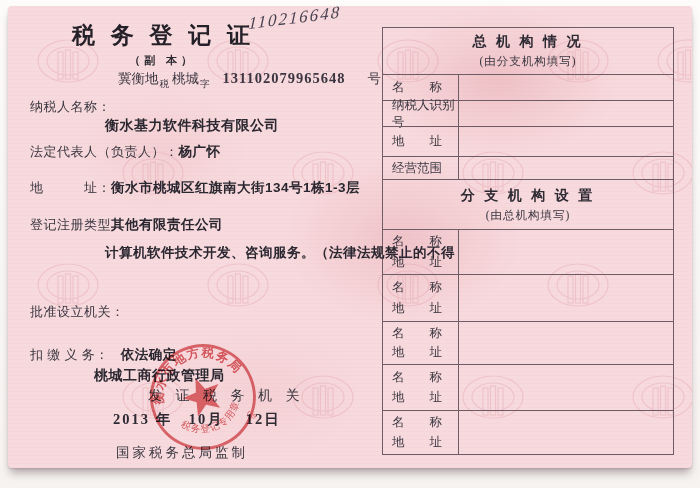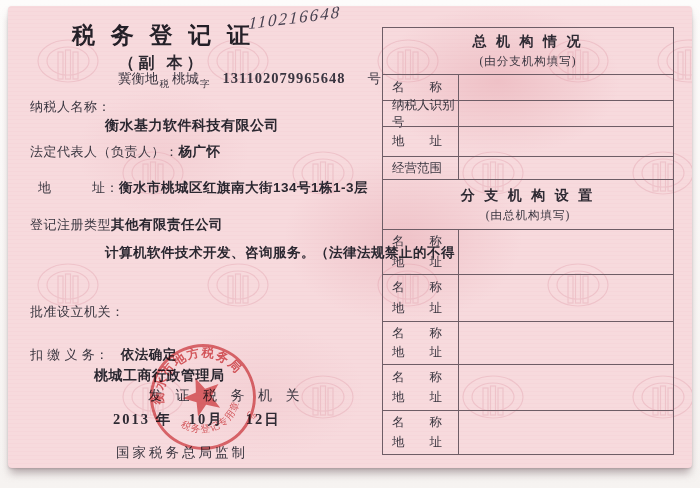--- a/index.html
+++ b/index.html
@@ -24,21 +24,21 @@
     box-shadow:0 7px 9px -2px rgba(125,105,112,.55), 0 1px 2px rgba(150,130,135,.35);
   }
   .blotch{position:absolute;pointer-events:none;}
   .wm{position:absolute;left:0;top:0;width:684px;height:462px;pointer-events:none;}
   .abs{position:absolute;white-space:nowrap;}
   .title{font-size:23px;font-weight:bold;letter-spacing:5px;color:#242028;}
   .hand{
     font-size:17px;font-style:italic;color:#474150;letter-spacing:2px;
     transform:rotate(-7deg) skewX(-10deg);transform-origin:left bottom;
   }
-  .subtitle{font-size:16px;font-weight:bold;letter-spacing:4px;color:#2c2830;}
+  .subtitle{font-size:11px;font-weight:bold;letter-spacing:4px;color:#2c2830;}
   .serial{font-size:13.5px;color:#3a3540;}
   .serial .sub{font-size:9.5px;vertical-align:-4px;margin:0 3px 0 1px;}
   .serial .num{font-weight:bold;letter-spacing:1px;margin-left:10px;font-size:14.5px;}
   .serial .suf{margin-left:22px;}
   .lbl{font-size:13px;color:#3a3640;letter-spacing:.5px;}
   .val{font-family:"Liberation Sans","DejaVu Sans",sans-serif;font-weight:bold;font-size:13.5px;color:#2a2730;letter-spacing:.5px;}
   .scope1{z-index:6;}
   .issuer{font-size:14px;}
   .caption{font-size:14px;letter-spacing:5px;color:#3a3640;}
   .date{font-size:14.5px;font-weight:bold;letter-spacing:2px;color:#2e2a33;}
@@ -130,21 +130,21 @@
     <span>冀衡地</span><span class="sub">税</span><span>桃城</span><span class="sub">字</span><span class="num">131102079965648</span><span class="suf">号</span>
   </div>
 
   <div class="abs lbl" style="left:22px;top:92px;">纳税人名称：</div>
   <div class="abs val" style="left:97px;top:111px;font-size:14px;">衡水基力软件科技有限公司</div>
 
   <div class="abs" style="left:22px;top:136px;">
     <span class="lbl">法定代表人（负责人）：</span><span class="val">杨广怀</span>
   </div>
 
-  <div class="abs" style="left:30px;top:172px;">
+  <div class="abs" style="left:22px;top:172px;">
     <span class="lbl">地　　　址：</span><span class="val">衡水市桃城区红旗南大街134号1栋1-3层</span>
   </div>
 
   <div class="abs" style="left:22px;top:209px;">
     <span class="lbl">登记注册类型</span><span class="val">其他有限责任公司</span>
   </div>
 
   <div class="abs val scope1" style="left:97px;top:238px;">计算机软件技术开发、咨询服务。（法律法规禁止的不得</div>
 
 

